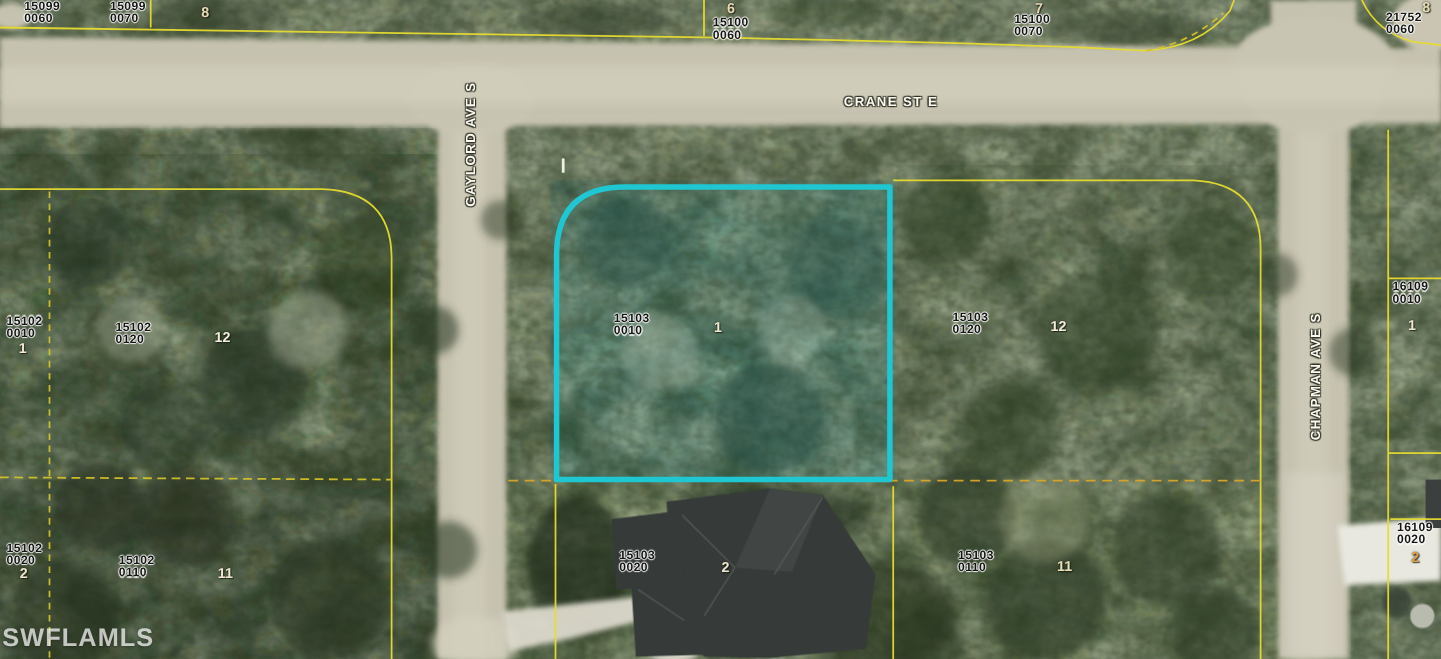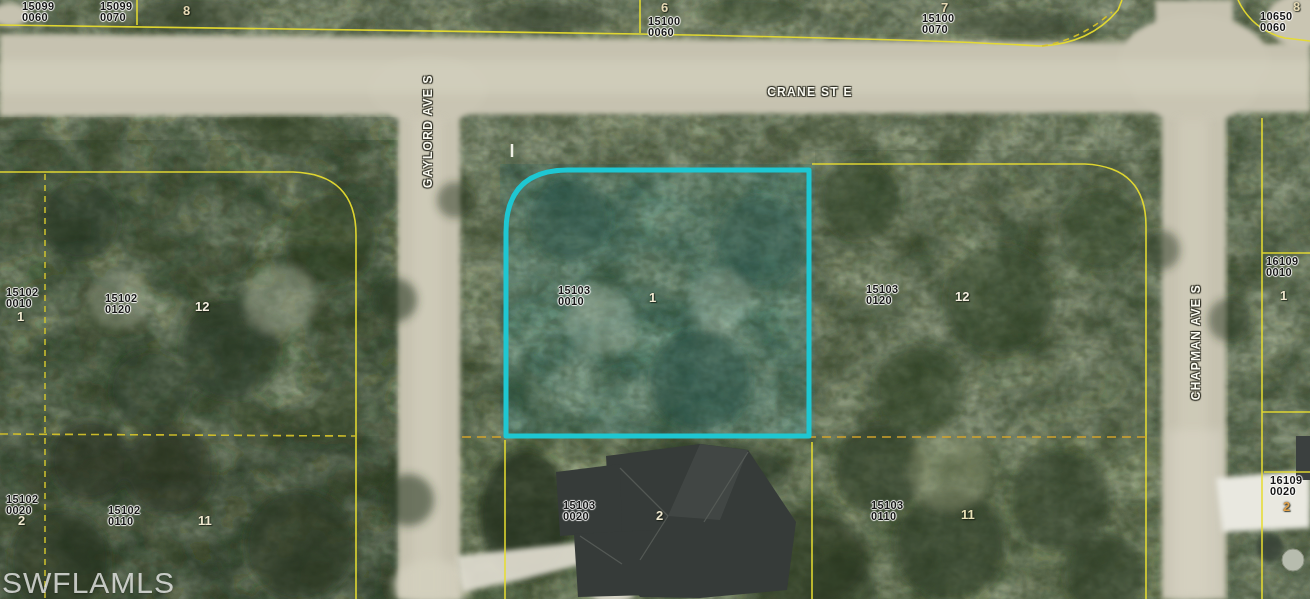--- a/index.html
+++ b/index.html
@@ -10,21 +10,21 @@
   .parcel-label{position:absolute;font-weight:bold;font-size:11px;line-height:11px;
     letter-spacing:.4px;color:#151515;white-space:pre;
     text-shadow:-1px 0 1px rgba(255,255,255,.9),1px 0 1px rgba(255,255,255,.9),
       0 -1px 1px rgba(255,255,255,.9),0 1px 1px rgba(255,255,255,.9);}
   .lot-num{position:absolute;font-weight:bold;font-size:13px;line-height:13px;
     text-shadow:0 0 2px rgba(20,25,15,.9),1px 1px 1px rgba(20,25,15,.7);}
   .street-label{position:absolute;font-weight:bold;font-size:12px;color:#fbfbf2;
     letter-spacing:1.3px;white-space:nowrap;transform:translate(-50%,-50%) rotate(var(--rot,0deg));
     text-shadow:-1px -1px 1px rgba(45,45,35,.95),1px -1px 1px rgba(45,45,35,.95),
       -1px 1px 1px rgba(45,45,35,.95),1px 1px 1px rgba(45,45,35,.95);}
-  .watermark{position:absolute;font-weight:normal;font-size:30px;letter-spacing:1px;
+  .watermark{position:absolute;font-weight:bold;font-size:23px;letter-spacing:1px;
     color:rgba(255,255,255,.72);text-shadow:0 1px 2px rgba(0,0,0,.25);}
 </style>
 </head>
 <body>
 
 <div class="map-root">
 
   <svg width="1310" height="599" viewBox="0 0 1310 599">
     <defs>
       <filter id="fDark" x="-5%" y="-5%" width="110%" height="110%">
@@ -178,21 +178,21 @@
 
     <path d="M506,436 L506,232 Q506,170 568,170 L809,170 L809,436 Z" fill="rgba(30,201,212,0.06)" stroke="#1ec7d2" stroke-width="5" stroke-linejoin="round"></path>
     <line x1="512" y1="144" x2="512" y2="157" stroke="#f0f0e6" stroke-width="2.5"></line>
   </svg>
 
   <div class="label-layer">
       <div class="parcel-label" style="left: 22px; top: 1px;"><span>15099</span><br><span>0060</span></div>
       <div class="parcel-label" style="left: 100px; top: 1px;"><span>15099</span><br><span>0070</span></div>
       <div class="parcel-label" style="left: 648px; top: 16px;"><span>15100</span><br><span>0060</span></div>
       <div class="parcel-label" style="left: 922px; top: 13px;"><span>15100</span><br><span>0070</span></div>
-      <div class="parcel-label" style="left: 1260px; top: 11px;"><span>10650</span><br><span>0060</span></div>
+      <div class="parcel-label" style="left: 1260px; top: 11px;"><span>21752</span><br><span>0060</span></div>
       <div class="parcel-label" style="left: 6px; top: 287px;"><span>15102</span><br><span>0010</span></div>
       <div class="parcel-label" style="left: 105px; top: 293px;"><span>15102</span><br><span>0120</span></div>
       <div class="parcel-label" style="left: 558px; top: 285px;"><span>15103</span><br><span>0010</span></div>
       <div class="parcel-label" style="left: 866px; top: 284px;"><span>15103</span><br><span>0120</span></div>
       <div class="parcel-label" style="left: 1266px; top: 256px;"><span>16109</span><br><span>0010</span></div>
       <div class="parcel-label" style="left: 6px; top: 494px;"><span>15102</span><br><span>0020</span></div>
       <div class="parcel-label" style="left: 108px; top: 505px;"><span>15102</span><br><span>0110</span></div>
       <div class="parcel-label" style="left: 563px; top: 500px;"><span>15103</span><br><span>0020</span></div>
       <div class="parcel-label" style="left: 871px; top: 500px;"><span>15103</span><br><span>0110</span></div>
       <div class="parcel-label" style="left: 1270px; top: 475px;"><span>16109</span><br><span>0020</span></div>

